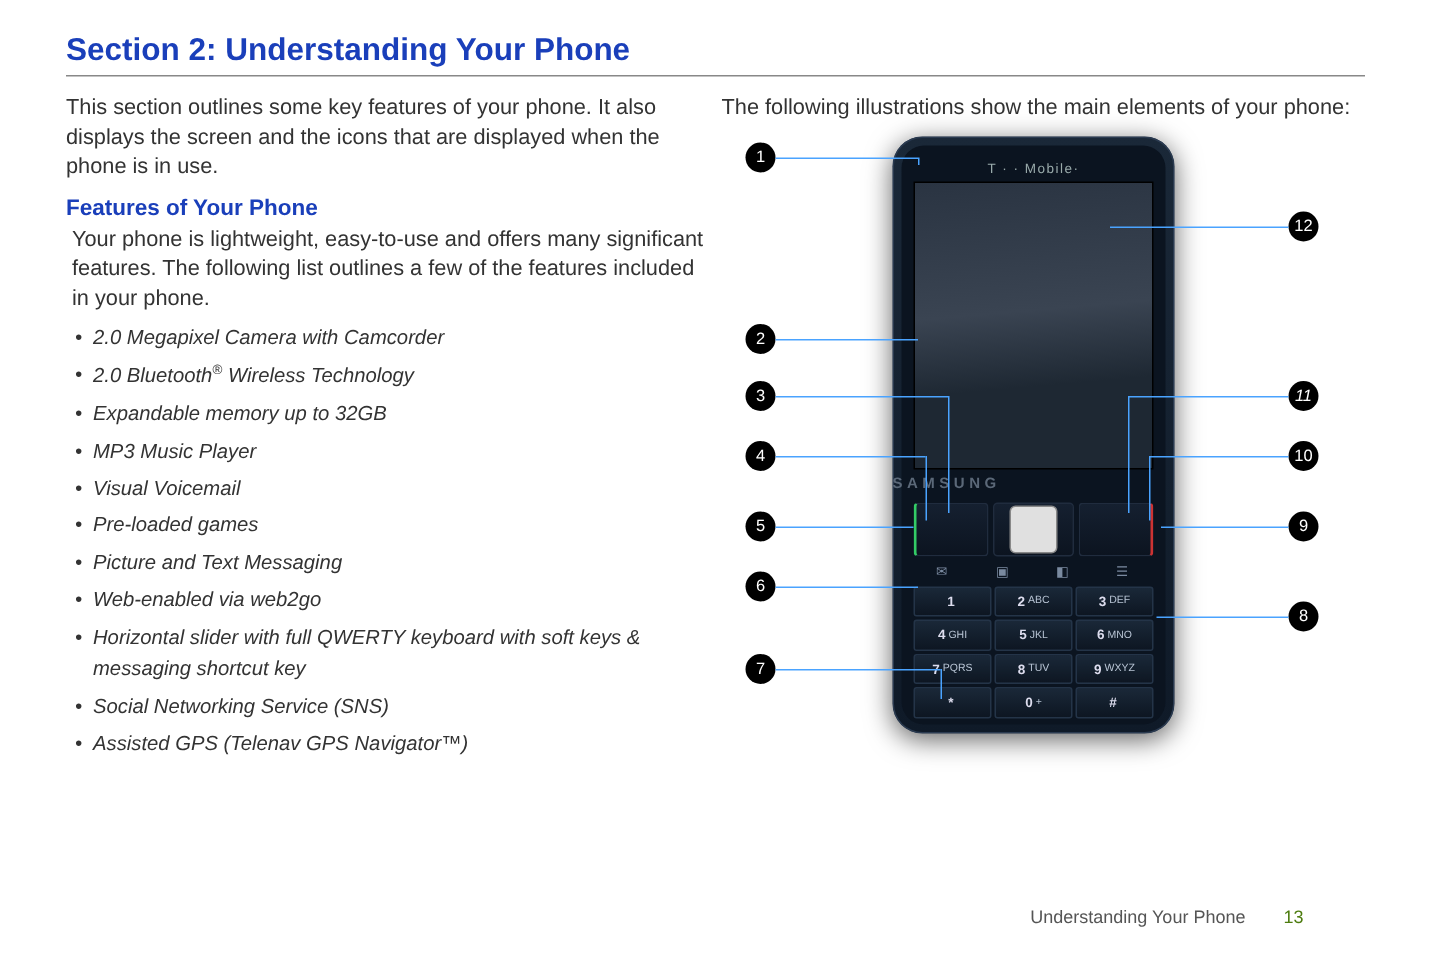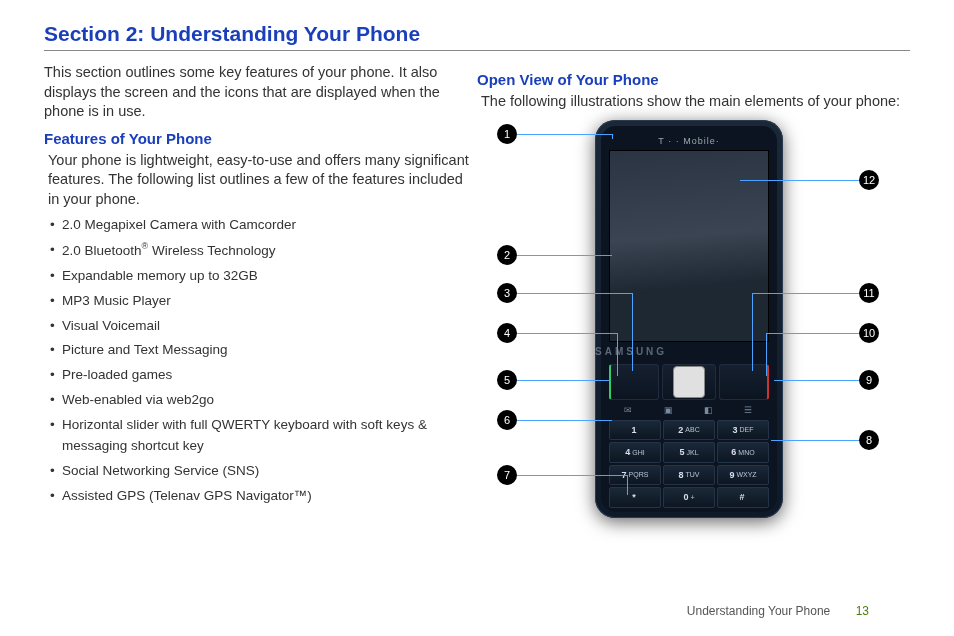--- a/index.html
+++ b/index.html
@@ -62,20 +62,21 @@
     padding: 0;
     margin: 4px 0 0 6px;
   }
   ul.feat li {
     font-size: 13.5px;
     line-height: 1.55;
     color: #333;
     position: relative;
     padding-left: 12px;
     margin-bottom: 4px;
+    font-style: italic;
   }
   ul.feat li::before {
     content: "•";
     position: absolute;
     left: 0;
     top: 0;
     color: #333;
   }
   .sup {
     font-size: 9px;
@@ -248,30 +249,29 @@
     <div class="col-left">
       <p class="body-text">This section outlines some key features of your phone. It also displays the screen and the icons that are displayed when the phone is in use.</p>
       <h2 class="sub-head">Features of Your Phone</h2>
       <p class="body-text p-indent">Your phone is lightweight, easy-to-use and offers many significant features. The following list outlines a few of the features included in your phone.</p>
       <ul class="feat">
         <li>2.0 Megapixel Camera with Camcorder</li>
         <li><span>2.0 Bluetooth</span><span class="sup">®</span><span> Wireless Technology</span></li>
         <li>Expandable memory up to 32GB</li>
         <li>MP3 Music Player</li>
         <li>Visual Voicemail</li>
+        <li>Pre-loaded games</li>
         <li>Picture and Text Messaging</li>
-        <li>Pre-loaded games</li>
         <li>Web-enabled via web2go</li>
         <li>Horizontal slider with full QWERTY keyboard with soft keys &amp; messaging shortcut key</li>
         <li>Social Networking Service (SNS)</li>
         <li>Assisted GPS (Telenav GPS Navigator™)</li>
       </ul>
     </div>
     <div class="col-right">
-      <h2 class="sub-head">Open View of Your Phone</h2>
       <p class="body-text p-indent">The following illustrations show the main elements of your phone:</p>
 
       <div class="diagram">
         <div class="phone">
           <div class="phone-inner"></div>
           <div class="earpiece-brand">T · · Mobile·</div>
           <div class="screen"></div>
           <div class="brand-logo">SAMSUNG</div>
           <div class="nav-row">
             <div class="soft-key l"></div>
@@ -359,21 +359,21 @@
         <div class="callout" style="left:20px; top:290px;">6</div>
         <div class="lead" style="left:40px; top:300px; width:95px;"></div>
 
         <div class="callout" style="left:20px; top:345px;">7</div>
         <div class="lead" style="left:40px; top:355px; width:110px;"></div>
         <div class="lead v" style="left:150px; top:355px; height:20px;"></div>
 
         <div class="callout" style="left:382px; top:50px;">12</div>
         <div class="lead" style="left:263px; top:60px; width:119px;"></div>
 
-        <div class="callout" style="left:382px; top:163px;">11</div>
+        <div class="callout" style="left:382px; top:163px;font-style:italic;">11</div>
         <div class="lead" style="left:275px; top:173px; width:107px;"></div>
         <div class="lead v" style="left:275px; top:173px; height:78px;"></div>
 
         <div class="callout" style="left:382px; top:203px;">10</div>
         <div class="lead" style="left:289px; top:213px; width:93px;"></div>
         <div class="lead v" style="left:289px; top:213px; height:43px;"></div>
 
         <div class="callout" style="left:382px; top:250px;">9</div>
         <div class="lead" style="left:297px; top:260px; width:85px;"></div>
 

